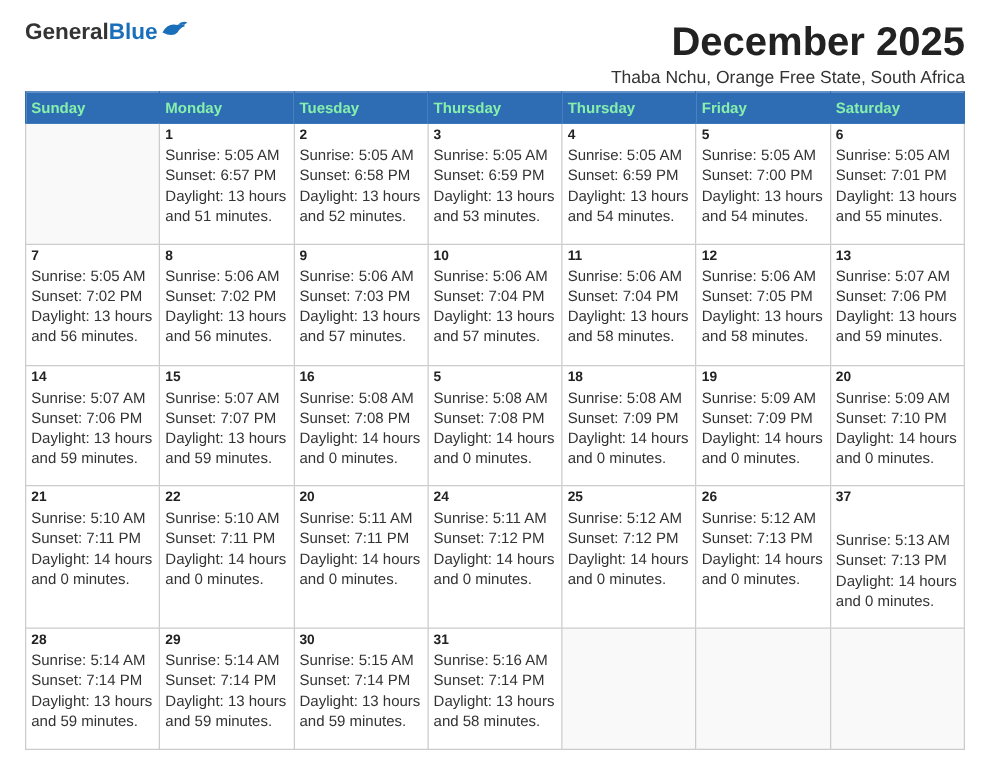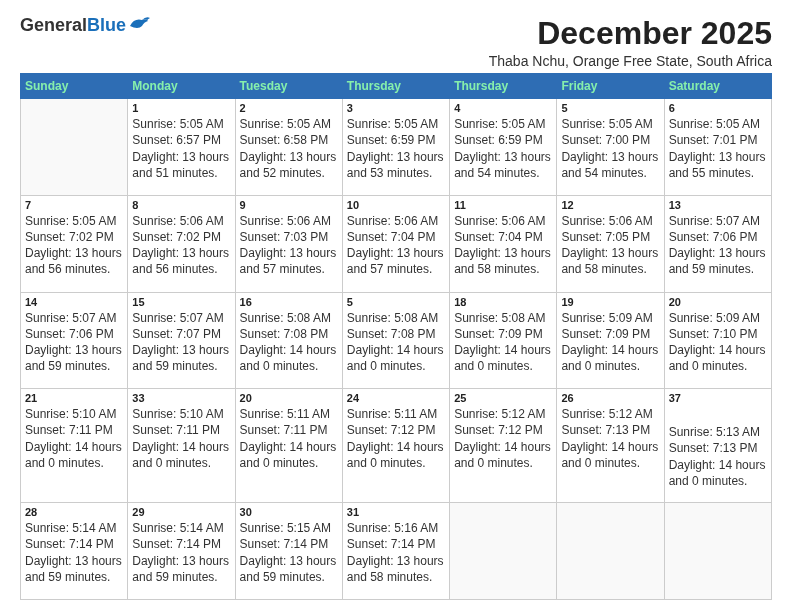--- a/index.html
+++ b/index.html
@@ -273,21 +273,21 @@
         </tr>
         <tr>
           <td>
             <span class="day-num">21</span>
             <div class="cell-text" style="white-space: pre-line;">Sunrise: 5:10 AM
 Sunset: 7:11 PM
 Daylight: 14 hours
 and 0 minutes.</div>
           </td>
           <td>
-            <span class="day-num">33</span>
+            <span class="day-num">22</span>
             <div class="cell-text" style="white-space: pre-line;">Sunrise: 5:10 AM
 Sunset: 7:11 PM
 Daylight: 14 hours
 and 0 minutes.</div>
           </td>
           <td>
             <span class="day-num">20</span>
             <div class="cell-text" style="white-space: pre-line;">Sunrise: 5:11 AM
 Sunset: 7:11 PM
 Daylight: 14 hours

